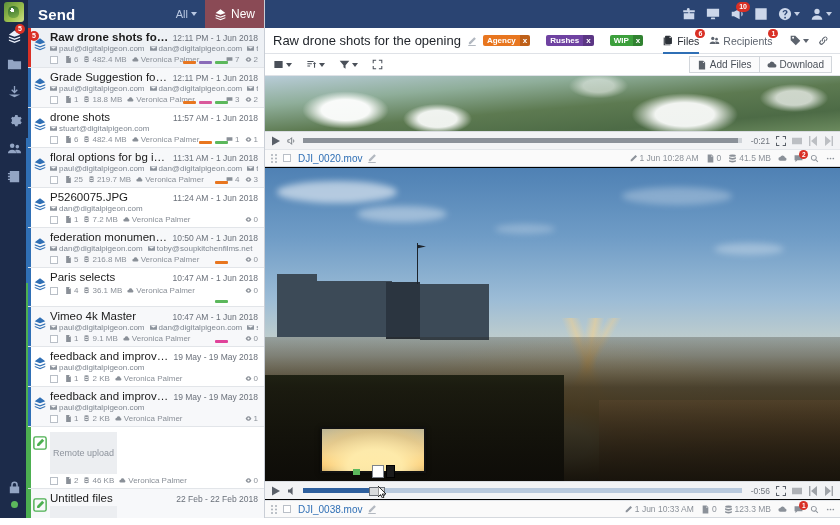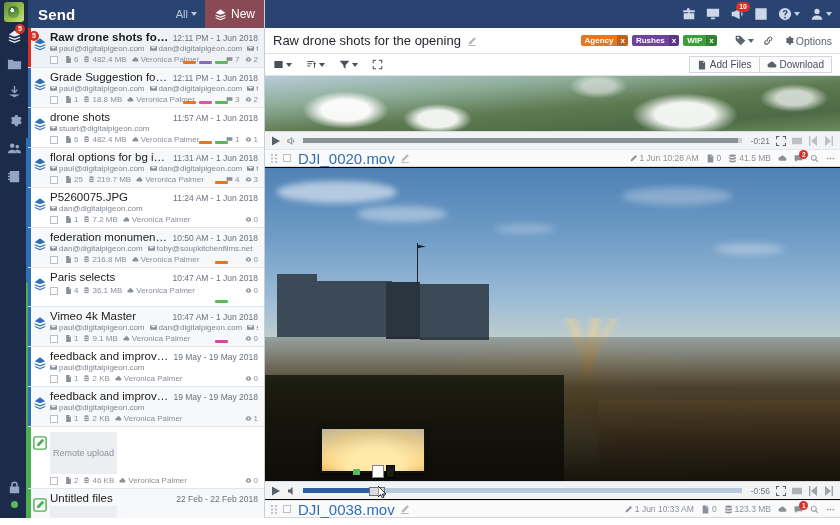--- a/index.html
+++ b/index.html
@@ -119,21 +119,21 @@
     font-size: 7px; font-weight: bold; border-radius: 7px; padding: 0 3px; line-height: 10px; height:10px;
   }
 
   .subhead {
     height: 26px; display: flex; align-items: center; padding: 0 8px;
     border-bottom: 1px solid #dfe2e7; background:#fff; gap:6px;
   }
   .doc-title { font-size: 13px; color: #22262c; white-space:nowrap;}
   .edit-ico { color:#b2b8c0; display:flex;}
   .edit-ico svg{width:10px;height:10px;fill:currentColor;}
-  .tags { display:flex; gap:4px; margin-left:auto;}
+  .tags { display:flex; gap:16px; margin-left:auto;}
   .tag { display:flex; align-items:center; font-size:8px; color:#fff; font-weight:bold; border-radius:2px; overflow:hidden;}
   .tag .tl{padding:1px 4px;}
   .tag .tx{padding:1px 3px; background:rgba(0,0,0,.18);}
   .tabs{display:flex; gap:10px; margin-left:14px; height:26px; align-items:center;}
   .tab{position:relative; display:flex; align-items:center; gap:3px; font-size:10.5px; color:#5d646e; height:26px; cursor:pointer;}
   .tab.active{color:#2c3138;}
   .tab.active::after{content:"";position:absolute;left:0;right:0;bottom:0;height:2px;background:#2f6fb5;}
   .tab svg{width:11px;height:11px;fill:currentColor;}
   .tab .badge{position:absolute;top:1px;right:-6px;background:#d93025;color:#fff;font-size:7px;font-weight:bold;border-radius:7px;padding:0 3px;line-height:9px;height:9px;}
   .hdr-right{display:flex; gap:9px; margin-left:12px; align-items:center; color:#5d646e;}
@@ -176,21 +176,21 @@
   .track.blue .fill{background:#2d5f9e;}
   .ptime{font-size:8.5px;color:#70767e;min-width:22px;text-align:right;}
 
   .filebar{
     position:absolute; left:0; right:0; height:18px; background:#fafafa;
     display:flex; align-items:center; gap:5px; padding:0 5px;
     border-top:1px solid #e3e6ea; border-bottom:1px solid #d5d9de;
   }
   .grip{color:#a9afb7;display:flex;cursor:grab;}
   .grip svg{width:8px;height:9px;fill:currentColor;}
-  .fname{font-size:15px;color:#2f6fb5;}
+  .fname{font-size:10px;color:#2f6fb5;}
   .fb-right{margin-left:auto;display:flex;align-items:center;gap:7px;font-size:8.5px;color:#8b9199;}
   .fb-right .fi{display:flex;align-items:center;gap:2px;position:relative;}
   .fb-right svg{width:9px;height:9px;fill:#8b9199;}
   .fb-badge{position:absolute;top:-4px;right:-5px;background:#d93025;color:#fff;font-size:6.5px;font-weight:bold;border-radius:6px;padding:0 2.5px;line-height:9px;height:9px;}
 
   
   .clipB{position:absolute; left:0; right:0; overflow:hidden;}
   .sunset{position:absolute; inset:0;
     background:
       radial-gradient(ellipse 150px 90px at 52% 88%, rgba(255,235,170,.95) 0 18%, rgba(255,205,110,.55) 38%, rgba(255,170,70,0) 72%),
@@ -834,20 +834,39 @@
           </div>
           <div class="tag" style="background: rgb(111, 66, 161);">
             <span class="tl">Rushes</span>
             <span class="tx">x</span>
           </div>
           <div class="tag" style="background: rgb(60, 159, 60);">
             <span class="tl">WIP</span>
             <span class="tx">x</span>
           </div>
         </div>
+      <div class="tabs">
+        <div class="tab active">
+          <svg viewBox="0 0 16 16">
+              <path d="M4 1h6l3 3v8a1 1 0 0 1-1 1H4a1 1 0 0 1-1-1V2a1 1 0 0 1 1-1zm5.6 1.2V4.5h2.3z"></path>
+              <path d="M1 3.5h1.6v10.3h8.2V15H1z"></path>
+            </svg>
+          <span>Files</span>
+          <span class="badge">6</span>
+        </div>
+        <div class="tab">
+          <svg viewBox="0 0 16 16">
+              <circle cx="5.5" cy="5" r="2.4"></circle>
+              <circle cx="11" cy="6" r="1.9"></circle>
+              <path d="M1 13c0-2.3 2-3.6 4.5-3.6S10 10.7 10 13zm9.2 0c0-1.6-.6-2.6-1.6-3.2.7-.3 1.5-.4 2.4-.4 2.1 0 4 1 4 3.6z"></path>
+            </svg>
+          <span>Recipients</span>
+          <span class="badge">1</span>
+        </div>
+      </div>
       <div class="hdr-right">
         <div class="hi">
           <svg viewBox="0 0 16 16">
               <path d="M7.6 1 15 8.4 8.4 15 1 7.6V1zm-3.1 1.6a1.5 1.5 0 1 0 0 3 1.5 1.5 0 0 0 0-3z"></path>
             </svg>
           <i class="caret-d"></i>
         </div>
         <div class="hi">
           <svg viewBox="0 0 16 16">
               <path d="M6.3 9.7a3.2 3.2 0 0 1 0-4.5l2.3-2.3a3.2 3.2 0 0 1 4.5 4.5l-1.2 1.2-1.1-1.1 1.2-1.2a1.6 1.6 0 0 0-2.3-2.3L7.4 6.3a1.6 1.6 0 0 0 0 2.3zm3.4-3.4a3.2 3.2 0 0 1 0 4.5l-2.3 2.3a3.2 3.2 0 1 1-4.5-4.5l1.2-1.2 1.1 1.1-1.2 1.2a1.6 1.6 0 0 0 2.3 2.3l2.3-2.3a1.6 1.6 0 0 0 0-2.3z"></path>

